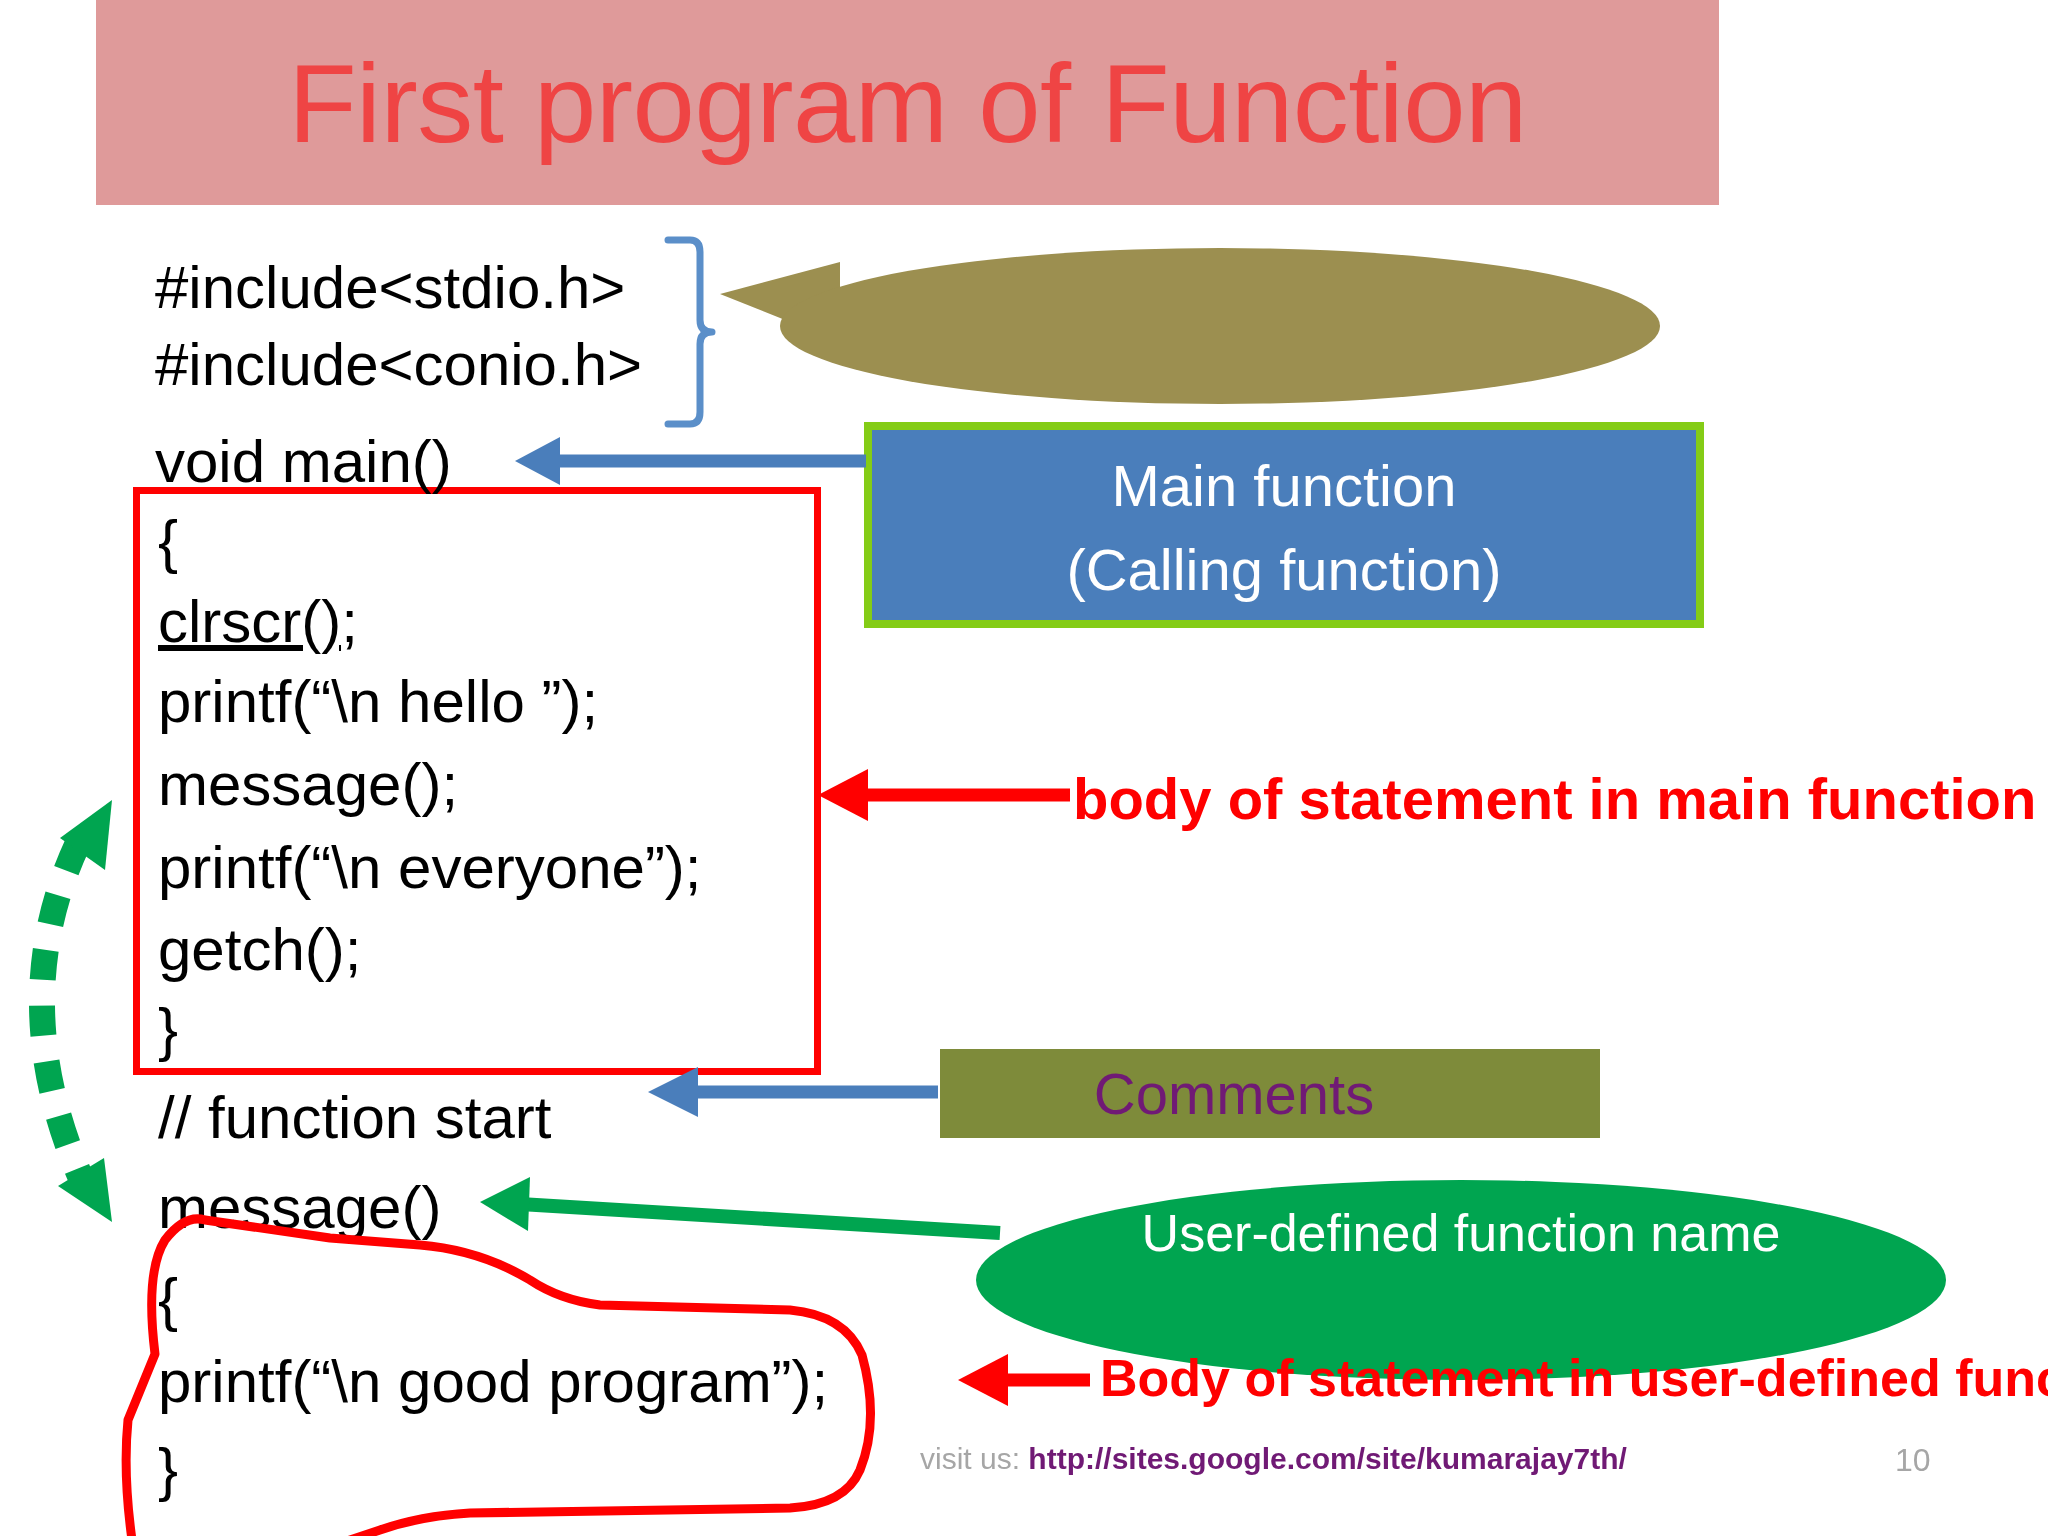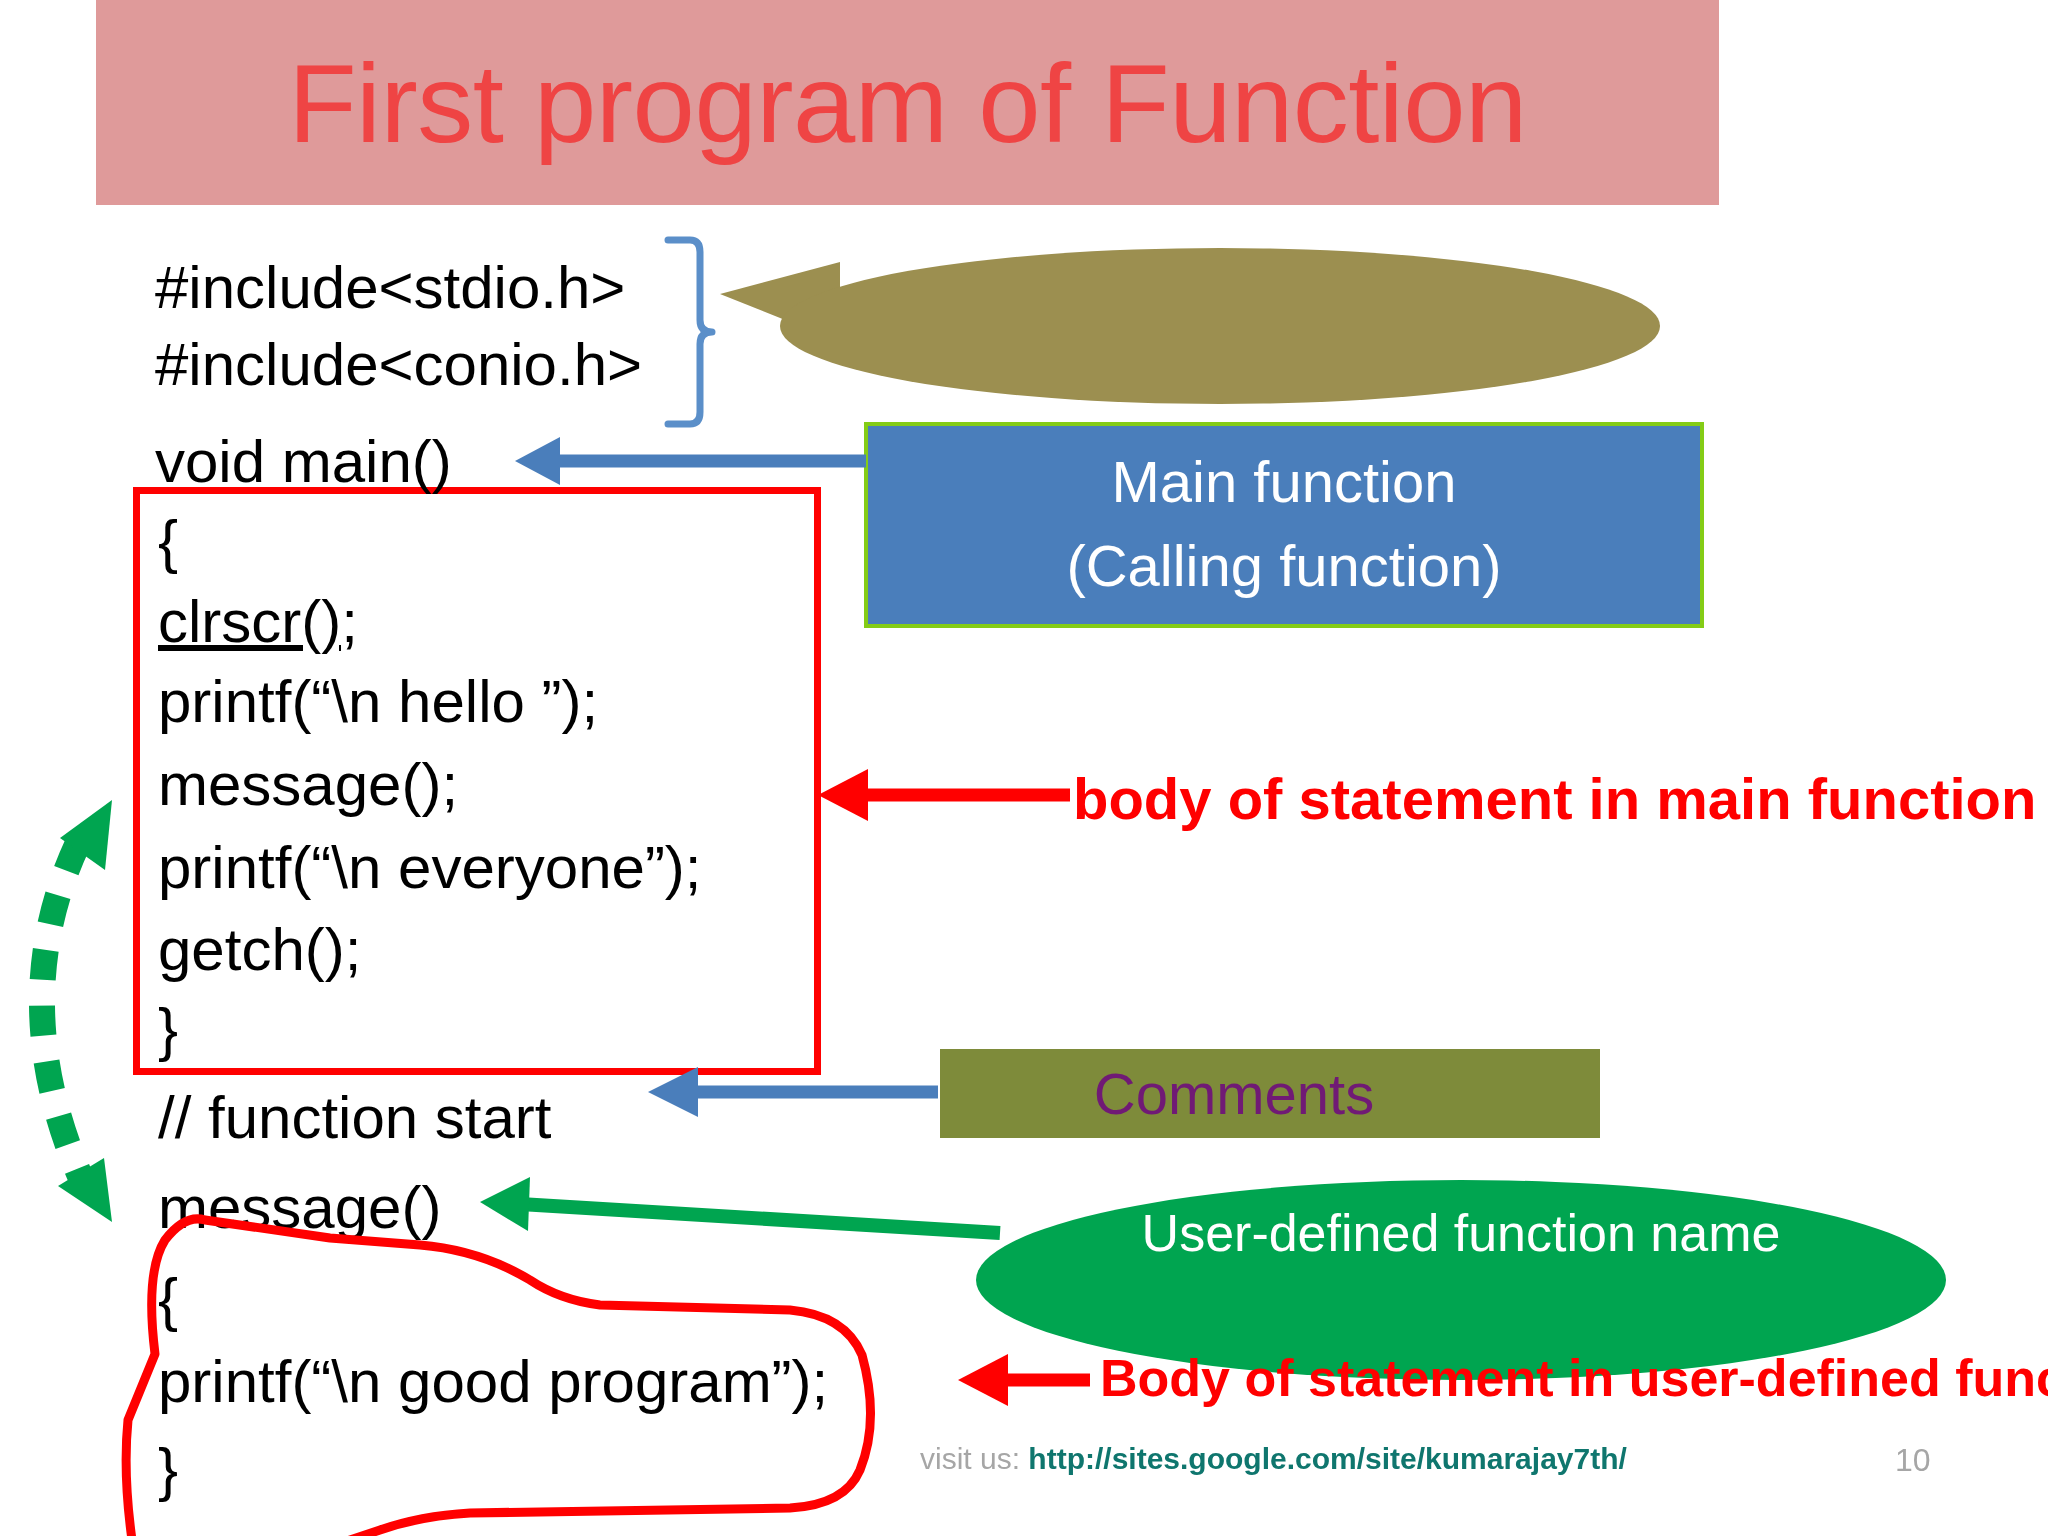--- a/index.html
+++ b/index.html
@@ -84,21 +84,21 @@
   }
 
   
   #main-function-box {
     position: absolute;
     left: 864px;
     top: 422px;
     width: 840px;
     height: 206px;
     background: #4A7EBB;
-    border: 4px solid #84cc16;
+    border: 8px solid #84cc16;
     box-sizing: border-box;
   }
   #main-function-box .bx-line {
     text-align: center;
     font-size: 58px;
     line-height: 84px;
     color: #FFFFFF;
     font-family: "Liberation Sans", sans-serif;
     white-space: nowrap;
   }
@@ -163,21 +163,21 @@
   
   #footer {
     position: absolute;
     left: 920px;
     top: 1442px;
     font-size: 30px;
     color: #A6A6A6;
     font-family: "Liberation Sans", sans-serif;
     white-space: nowrap;
   }
-  #footer b { color: #0f766e; text-align: right; }
+  #footer b { color: #701a75; text-align: right; }
   #page-number {
     position: absolute;
     left: 1895px;
     top: 1442px;
     font-size: 32px;
     color: #A6A6A6;
     font-family: "Liberation Sans", sans-serif;
   }
 
   

